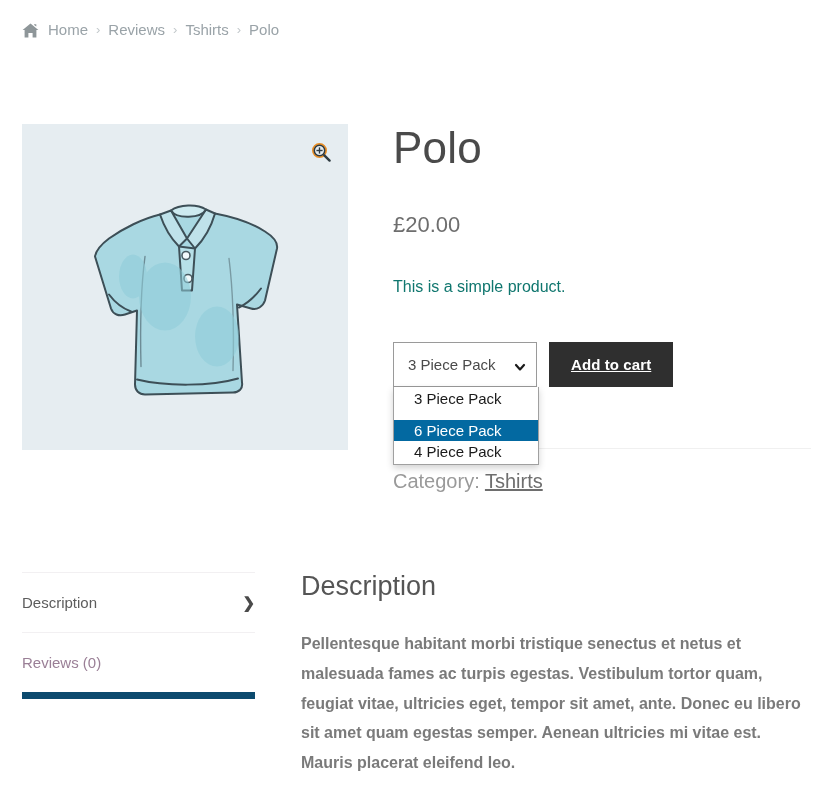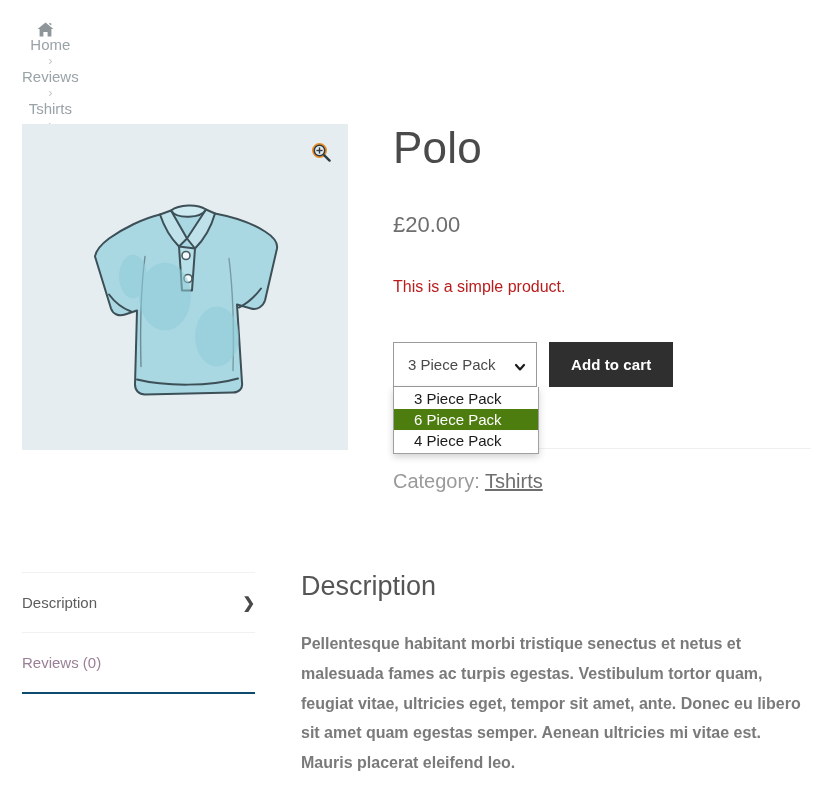--- a/index.html
+++ b/index.html
@@ -19,21 +19,20 @@
   
   .breadcrumb {
     position: absolute;
     left: 22px;
     top: 21px;
     display: flex;
     align-items: center;
     font-size: 15px;
     color: #8b8b8b;
     white-space: nowrap;
-    flex-direction: column;
   }
   .home-icon {
     display: inline-block;
     width: 17px;
     height: 15px;
     margin-right: 9px;
     position: relative;
     top: 1px;
   }
   .home-icon svg { display: block; }
@@ -95,21 +94,21 @@
     font-size: 22px;
     font-weight: 300;
     color: #6e6e6e;
   }
   .short-desc {
     margin: 0;
     padding-top: 36px;
     font-size: 16px;
     font-weight: 300;
     line-height: 1.6;
-    color: #b91c1c;
+    color: #0f766e;
   }
 
   
   .cart-form {
     position: absolute;
     left: 393px;
     top: 342px;
     display: flex;
     align-items: flex-start;
   }
@@ -154,35 +153,37 @@
   .dd-option {
     height: 21px;
     line-height: 21px;
     padding-left: 20px;
     font-size: 15px;
     color: #1a1a1a;
     white-space: nowrap;
     cursor: pointer;
   }
   .dd-option.selected {
-    background: #4d7c0f;
+    background: #0369a1;
     color: #ffffff;
+    margin-top: 11px;
   }
   .add-to-cart {
     margin-left: 8px;
     height: 45px;
     padding: 0 22px;
     background: #2f2f2f;
     color: #ffffff;
     border: none;
     font-family: "Liberation Sans", sans-serif;
     font-size: 15px;
     font-weight: bold;
     cursor: pointer;
     letter-spacing: 0.1px;
+    text-decoration: underline;
   }
 
   
   .product-meta {
     position: absolute;
     left: 393px;
     top: 448px;
     width: 418px;
   }
   .meta-rule {
@@ -212,21 +213,21 @@
   }
   .tab {
     border-top: 1px solid #f2f0f2;
     height: 59px;
     display: flex;
     align-items: center;
     justify-content: space-between;
     font-size: 15px;
     cursor: pointer;
   }
-  .tab:last-child { border-bottom: 2px solid #0c4a6e; }
+  .tab:last-child { border-bottom: 7px solid #0c4a6e; }
   .tab .tab-label { color: #9a7f96; }
   .tab.active .tab-label { color: #5c5c5c; }
   .tab-chevron {
     color: #4a4a4a;
     font-size: 15px;
     font-weight: bold;
     line-height: 1;
   }
 
   

